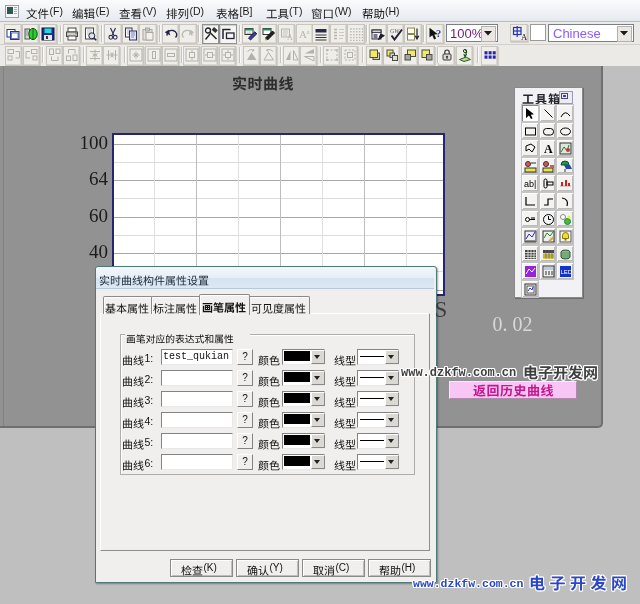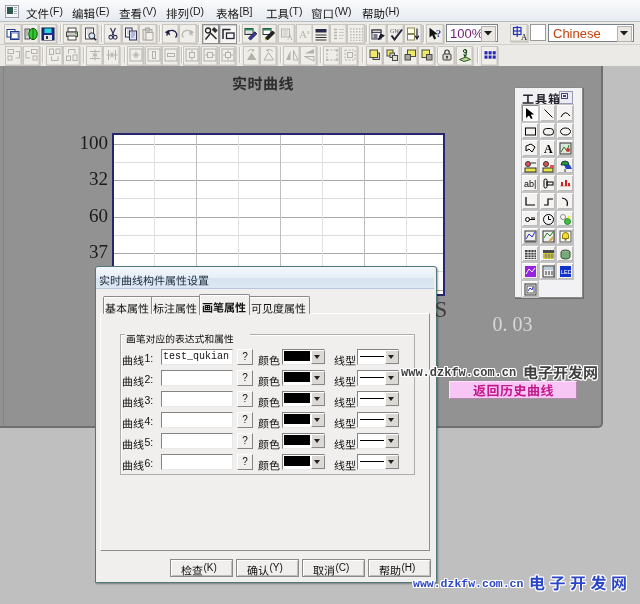--- a/index.html
+++ b/index.html
@@ -341,21 +341,21 @@
 <div style="position:absolute;left:510.0px;top:23.5px;width:16px;height:16px;border:1px solid #c9c6c0;background:#f0eee9;box-shadow:inset -1px -1px 0 #dcd9d4,1px 1px 0 #d4d1cc">
     <svg width="15" height="15" style="position:absolute;left:1px;top:1px" viewBox="0 0 15 15">
       <rect x="1.5" y="1.5" width="7.5" height="7" fill="none" stroke="#2233bb" stroke-width="1.2"></rect>
       <line x1="5.2" y1="0" x2="5.2" y2="11" stroke="#2233bb" stroke-width="1.2"></line>
       <line x1="1.5" y1="5" x2="9" y2="5" stroke="#2233bb" stroke-width="1.2"></line>
       <text x="9" y="13.5" font-size="8.5" fill="#111" font-family="serif">A</text>
     </svg>
   </div>
 <div style="position:absolute;left:530px;top:23.5px;width:14px;height:15px;background:#fff;border:1px solid #9a9a9a"></div>
 <div style="position:absolute;left:548px;top:23.5px;width:84px;height:16px;background:#fff;border:1px solid #7a8088">
-    <div style="position:absolute;left:4px;top:1.5px;font:13px 'Liberation Sans';color:#c2410c">Chinese</div>
+    <div style="position:absolute;left:4px;top:1.5px;font:13px 'Liberation Sans';color:#8b5cf6">Chinese</div>
     <div style="position:absolute;right:1px;top:1px;width:13px;height:14px;background:#ebe8e4;border:1px solid #b5b2ad">
       <svg width="9" height="6" style="position:absolute;left:2px;top:4.5px">
         <path d="M0 0 L8 0 L4 4.5 Z" fill="#1a1a1a"></path>
       </svg>
     </div>
   </div>
 <div style="position:absolute;left:0;top:45px;width:640px;height:21px;background:#eceae6;border-bottom:1px solid #8a8a8a"></div>
 <div style="position:absolute;left:5.0px;top:46.0px;width:15px;height:17.5px;border:1px solid #c9c6c0;background:#f0eee9;box-shadow:inset -1px -1px 0 #dcd9d4,1px 1px 0 #d4d1cc">
     <svg style="position:absolute;left:1px;top:1px" width="14" height="14" viewBox="0 0 14 14">
       <rect x="1" y="1.5" width="5.5" height="4" fill="none" stroke="#b4b1ab"></rect>
@@ -558,24 +558,24 @@
 <div style="position:absolute;left:114px;top:271.25px;width:329px;height:1px;background:#dcdcdc"></div>
 <div style="position:absolute;left:114px;top:289.50px;width:329px;height:1px;background:#a8a8a8"></div>
 <div style="position:absolute;left:154px;top:135px;width:1px;height:159px;background:#e0e0e0"></div>
 <div style="position:absolute;left:196px;top:135px;width:1px;height:159px;background:#bdbdbd"></div>
 <div style="position:absolute;left:238px;top:135px;width:1px;height:159px;background:#e0e0e0"></div>
 <div style="position:absolute;left:280px;top:135px;width:1px;height:159px;background:#bdbdbd"></div>
 <div style="position:absolute;left:322px;top:135px;width:1px;height:159px;background:#e0e0e0"></div>
 <div style="position:absolute;left:364px;top:135px;width:1px;height:159px;background:#bdbdbd"></div>
 <div style="position:absolute;left:406px;top:135px;width:1px;height:159px;background:#e0e0e0"></div>
 <div style="position:absolute;left:60px;top:132.5px;width:48px;text-align:right;font:400 19px 'Liberation Serif',serif;color:#1b1b1b;white-space:pre;line-height:19px">100</div>
-<div style="position:absolute;left:60px;top:169px;width:48px;text-align:right;font:400 19px 'Liberation Serif',serif;color:#1b1b1b;white-space:pre;line-height:19px">32</div>
+<div style="position:absolute;left:60px;top:169px;width:48px;text-align:right;font:400 19px 'Liberation Serif',serif;color:#1b1b1b;white-space:pre;line-height:19px">64</div>
 <div style="position:absolute;left:60px;top:205.5px;width:48px;text-align:right;font:400 19px 'Liberation Serif',serif;color:#1b1b1b;white-space:pre;line-height:19px">60</div>
-<div style="position:absolute;left:60px;top:242px;width:48px;text-align:right;font:400 19px 'Liberation Serif',serif;color:#1b1b1b;white-space:pre;line-height:19px">37</div>
-<div style="position:absolute;left:492.5px;top:314px;font:400 20px 'Liberation Serif',serif;color:#d8d8d8;white-space:pre;line-height:20px">0. 03</div>
+<div style="position:absolute;left:60px;top:242px;width:48px;text-align:right;font:400 19px 'Liberation Serif',serif;color:#1b1b1b;white-space:pre;line-height:19px">40</div>
+<div style="position:absolute;left:492.5px;top:314px;font:400 20px 'Liberation Serif',serif;color:#d8d8d8;white-space:pre;line-height:20px">0. 02</div>
 <div style="position:absolute;left:514px;top:87px;width:67px;height:209px;background:#f2f1f4;border:1px solid #8a8a8a;box-shadow:1px 1px 0 rgba(0,0,0,.25)"></div>
 <div style="position:absolute;left:522.0px;top:90.5px"><svg width="39.0" height="12" viewBox="0 0 3250 1000">
       <g fill="#26262e" transform="translate(0,880) scale(1,-1)">
         <use href="#b24037" x="0"></use>
         <use href="#b20855" x="1083"></use>
         <use href="#b31665" x="2167"></use>
       </g>
     </svg></div>
 <div style="position:absolute;left:559px;top:91px;width:12px;height:11px;background:#eceaf2;border:1px solid #9a9ab2">
     <svg width="8" height="7" style="position:absolute;left:1px;top:1px">

